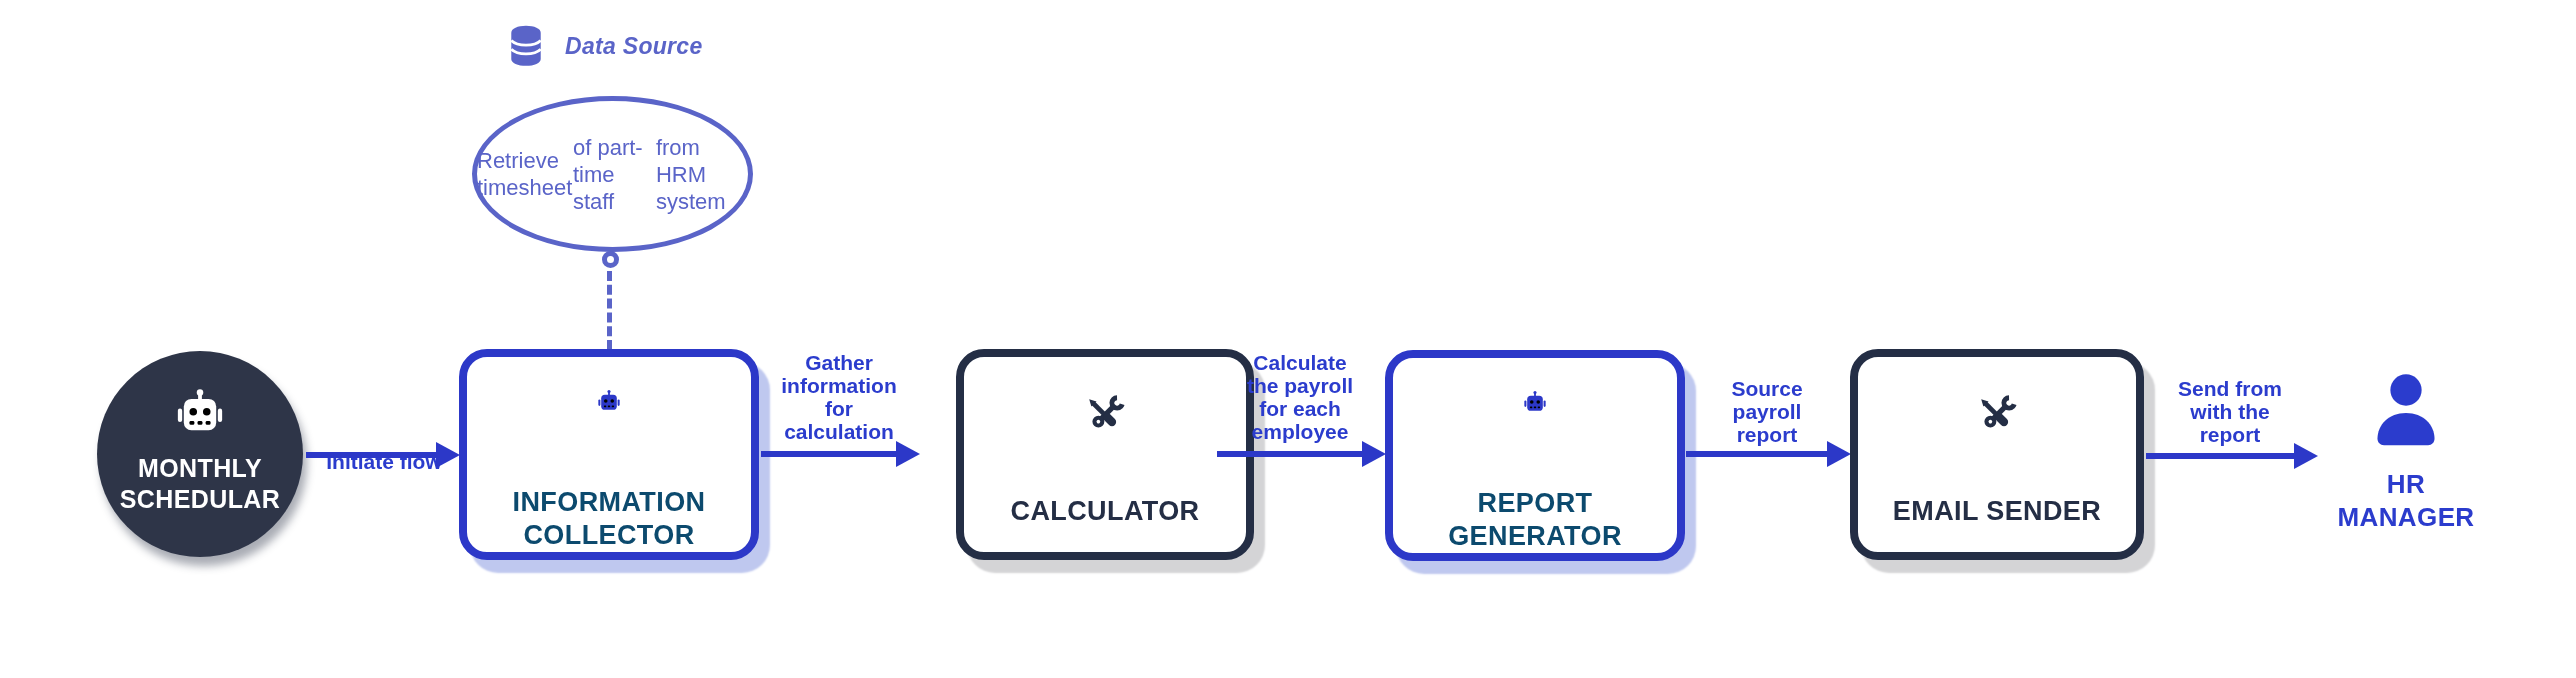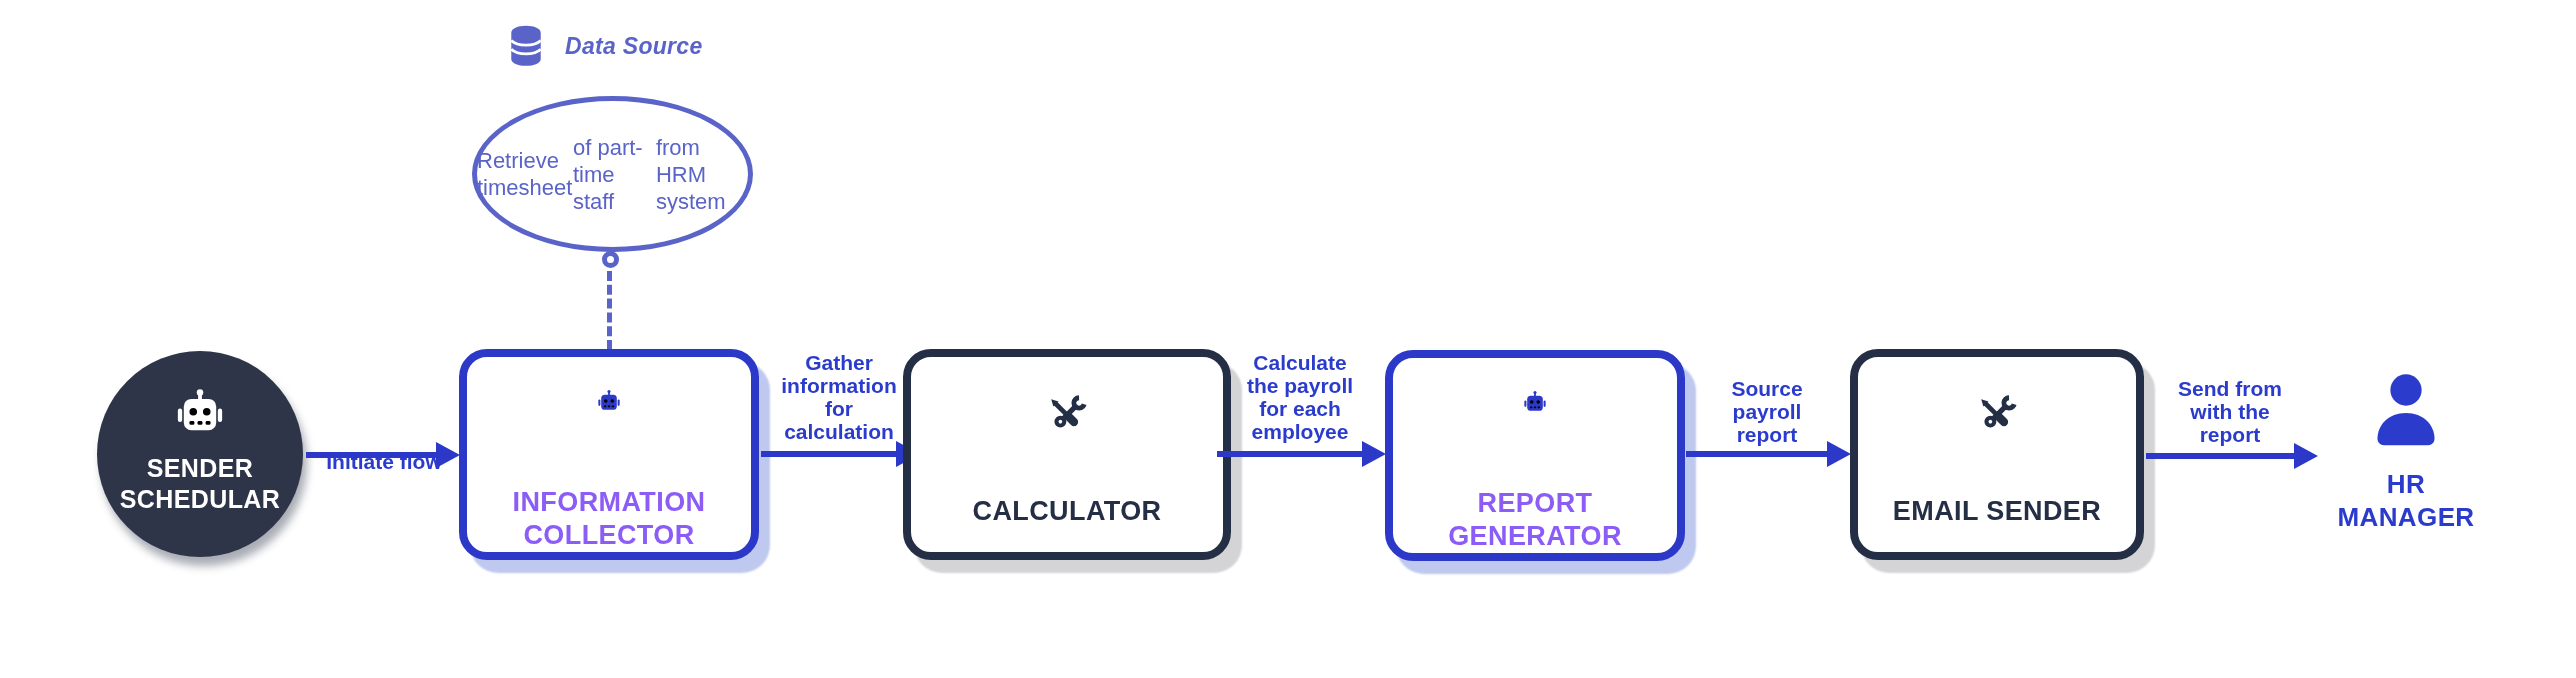--- a/index.html
+++ b/index.html
@@ -23,27 +23,27 @@
   }
   .node-circle .icon{ width:54px; height:54px; }
   .node-circle .ttl{ font-size:25px; line-height:31px; margin-top:12px; }
 
   
   .box{
     top:349px; height:211px; background:#ffffff; border-radius:28px;
     display:flex; flex-direction:column; align-items:center; padding-top:32px;
   }
   .box .icon{ width:52px; height:52px; }
-  .box.blue{ border:8px solid #2c38c8; color:#8b5cf6; box-shadow:11px 13px 2px #bfc8ef;gap:37px; }
+  .box.blue{ border:8px solid #2c38c8; color:#0c4a6e; box-shadow:11px 13px 2px #bfc8ef;gap:37px; }
   .box.dark{ border:8px solid #242e45; color:#242e45; box-shadow:11px 13px 2px #d4d4d6; }
   .box .ttl{ font-size:27px; line-height:33px; }
   .box.blue .ttl{ margin-top:34px; max-width:272px; }
   .box.dark .ttl{ margin-top:54px; max-width:272px; }
   #node-information-collector{ left:459px; width:300px; }
-  #node-calculator{ left:903px; width:328px; }
+  #node-calculator{ left:956px; width:298px; }
   #node-report-generator{ left:1385px; top:350px; width:300px; }
   #node-email-sender{ left:1850px; width:294px; }
 
   
   .node-person{ left:2316px; top:365px; width:180px; display:flex; flex-direction:column; align-items:center; color:#2b3ccd; }
   .node-person .icon{ width:92px; height:96px; }
   .node-person .ttl{ font-size:26px; line-height:33px; margin-top:7px; }
 
   
   .ds-header{ left:503px; top:22px; display:flex; align-items:center; color:#5a64c8; }
@@ -140,21 +140,21 @@
     <span>of part-time staff</span>
     <span>from HRM system</span>
   </div>
   <div class="abs ring"></div>
   <div class="abs dash-line"></div>
 
   <div class="abs node-circle" id="node-monthly-schedular">
     <svg class="icon" viewBox="0 0 100 100" style="color:#ffffff">
         <use href="#icon-robot"></use>
       </svg>
-    <div class="ttl">SENDER SCHEDULAR</div>
+    <div class="ttl">MONTHLY SCHEDULAR</div>
   </div>
 
   <div class="abs alabel" id="alabel-1">
     <span>Initiate flow</span>
   </div>
   <div class="abs arrow" id="arrow-1"></div>
 
   <div class="abs box blue" id="node-information-collector">
     <svg class="icon" viewBox="0 0 100 100" style="color:#2c38c8">
         <use href="#icon-robot"></use>

